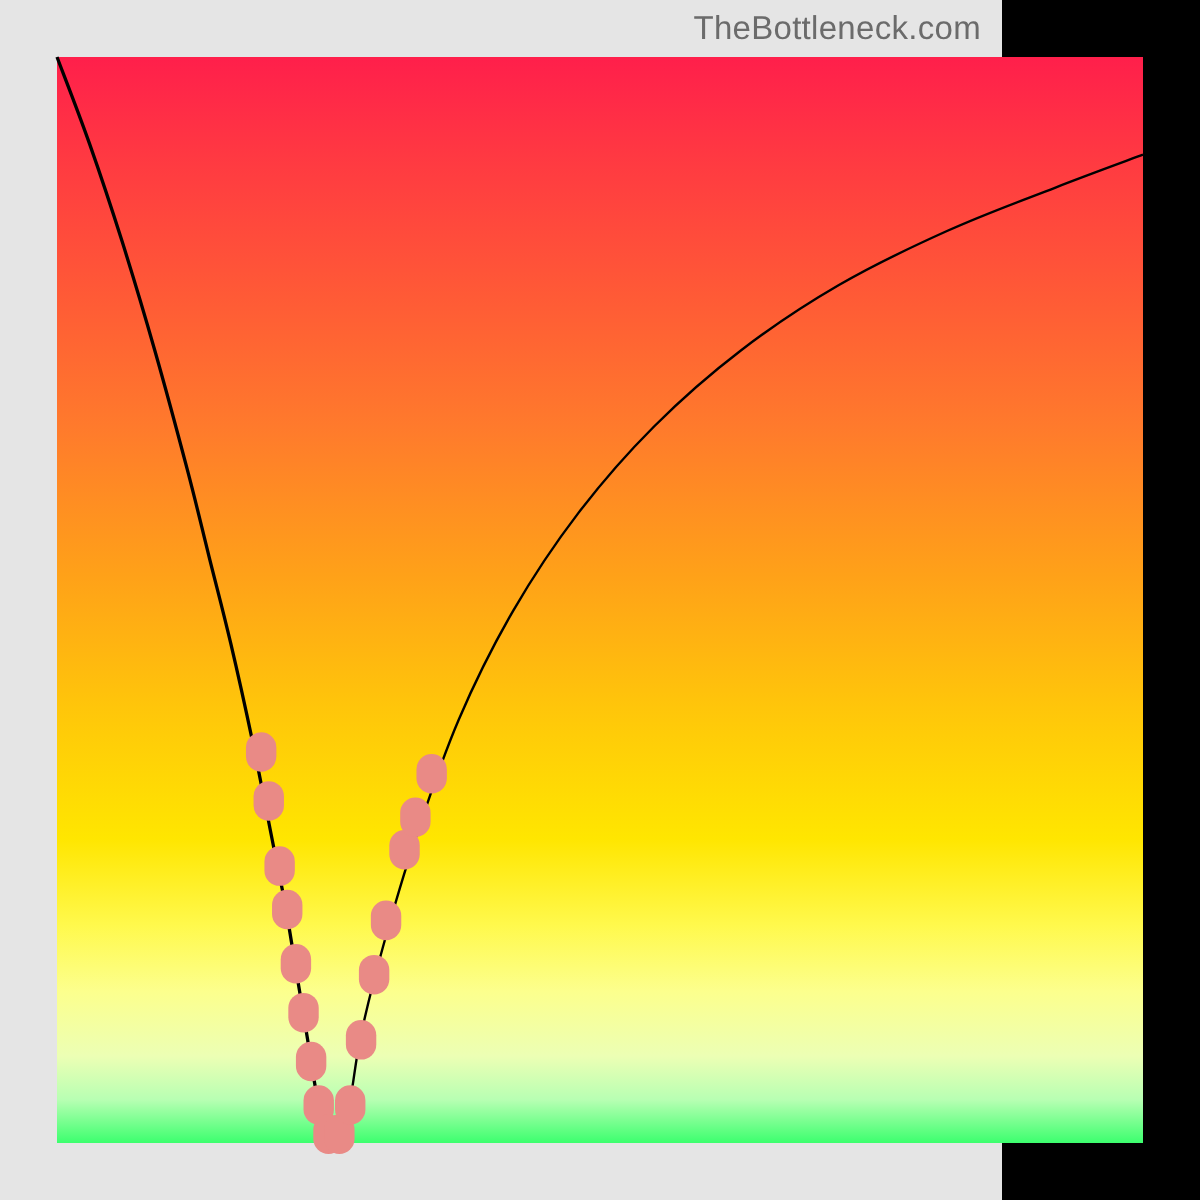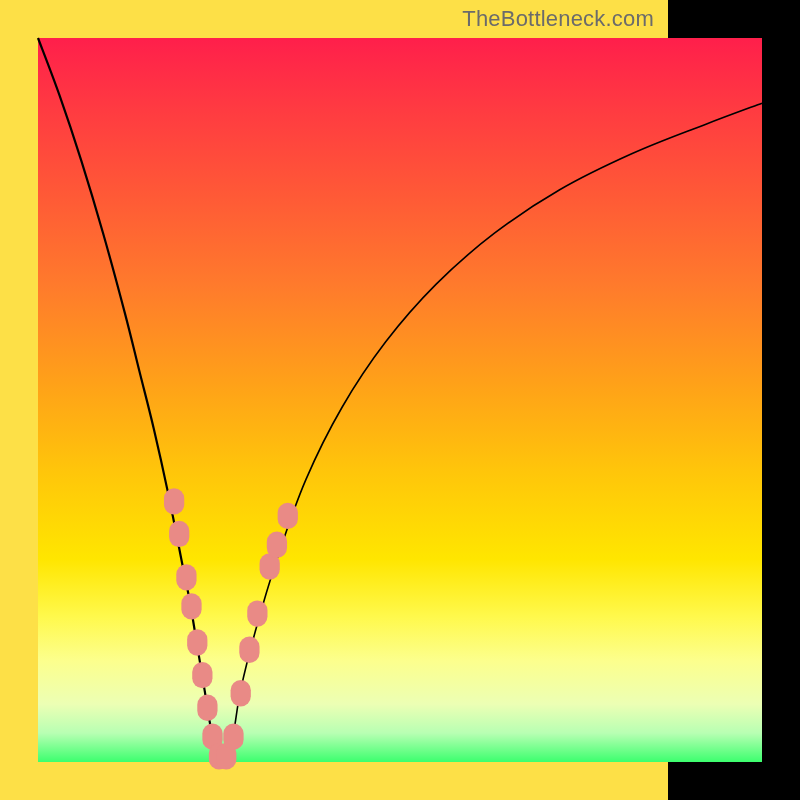--- a/index.html
+++ b/index.html
@@ -8,21 +8,21 @@
     width: 800px;
     height: 800px;
     overflow: hidden;
     background: #000;
     font-family: Arial, Helvetica, sans-serif;
   }
   .frame {
     position: relative;
     width: 668px;
     height: 800px;
-    background: #fde047;
+    background: #e5e5e5;
   }
   .plot-area {
     position: absolute;
     left: 38px;
     top: 38px;
     width: 724px;
     height: 724px;
     
     background: linear-gradient(
       to bottom,

